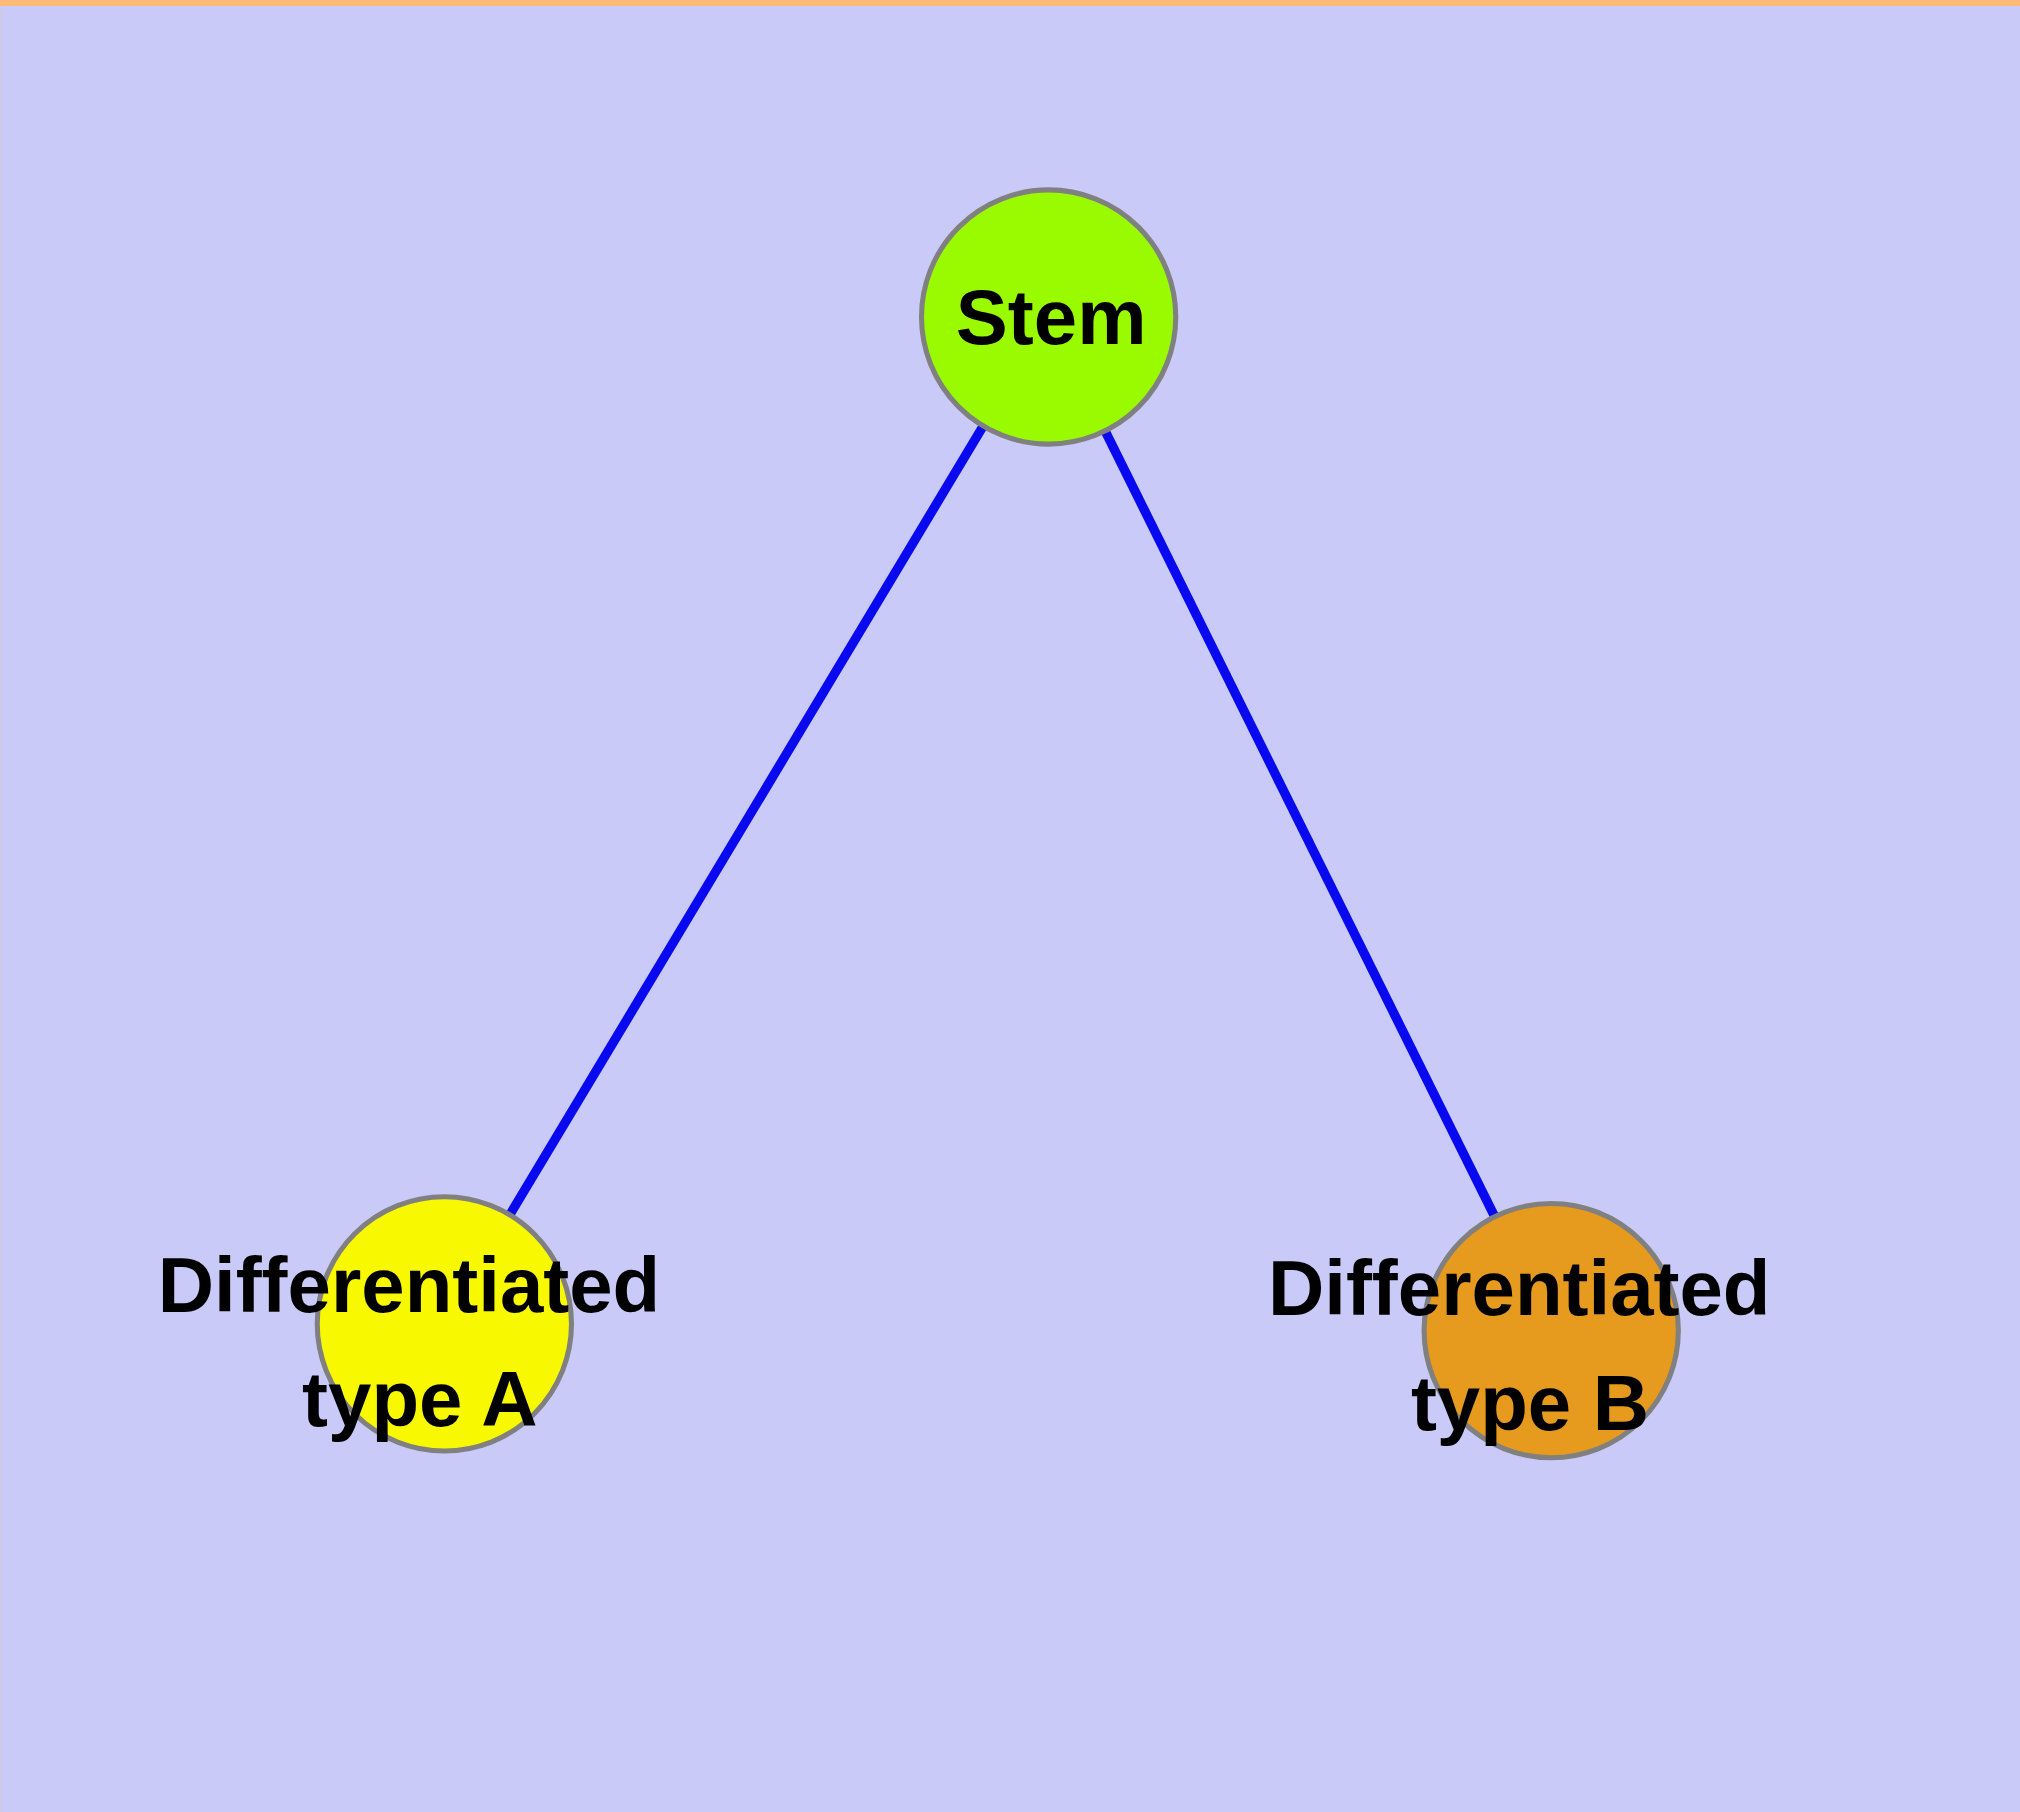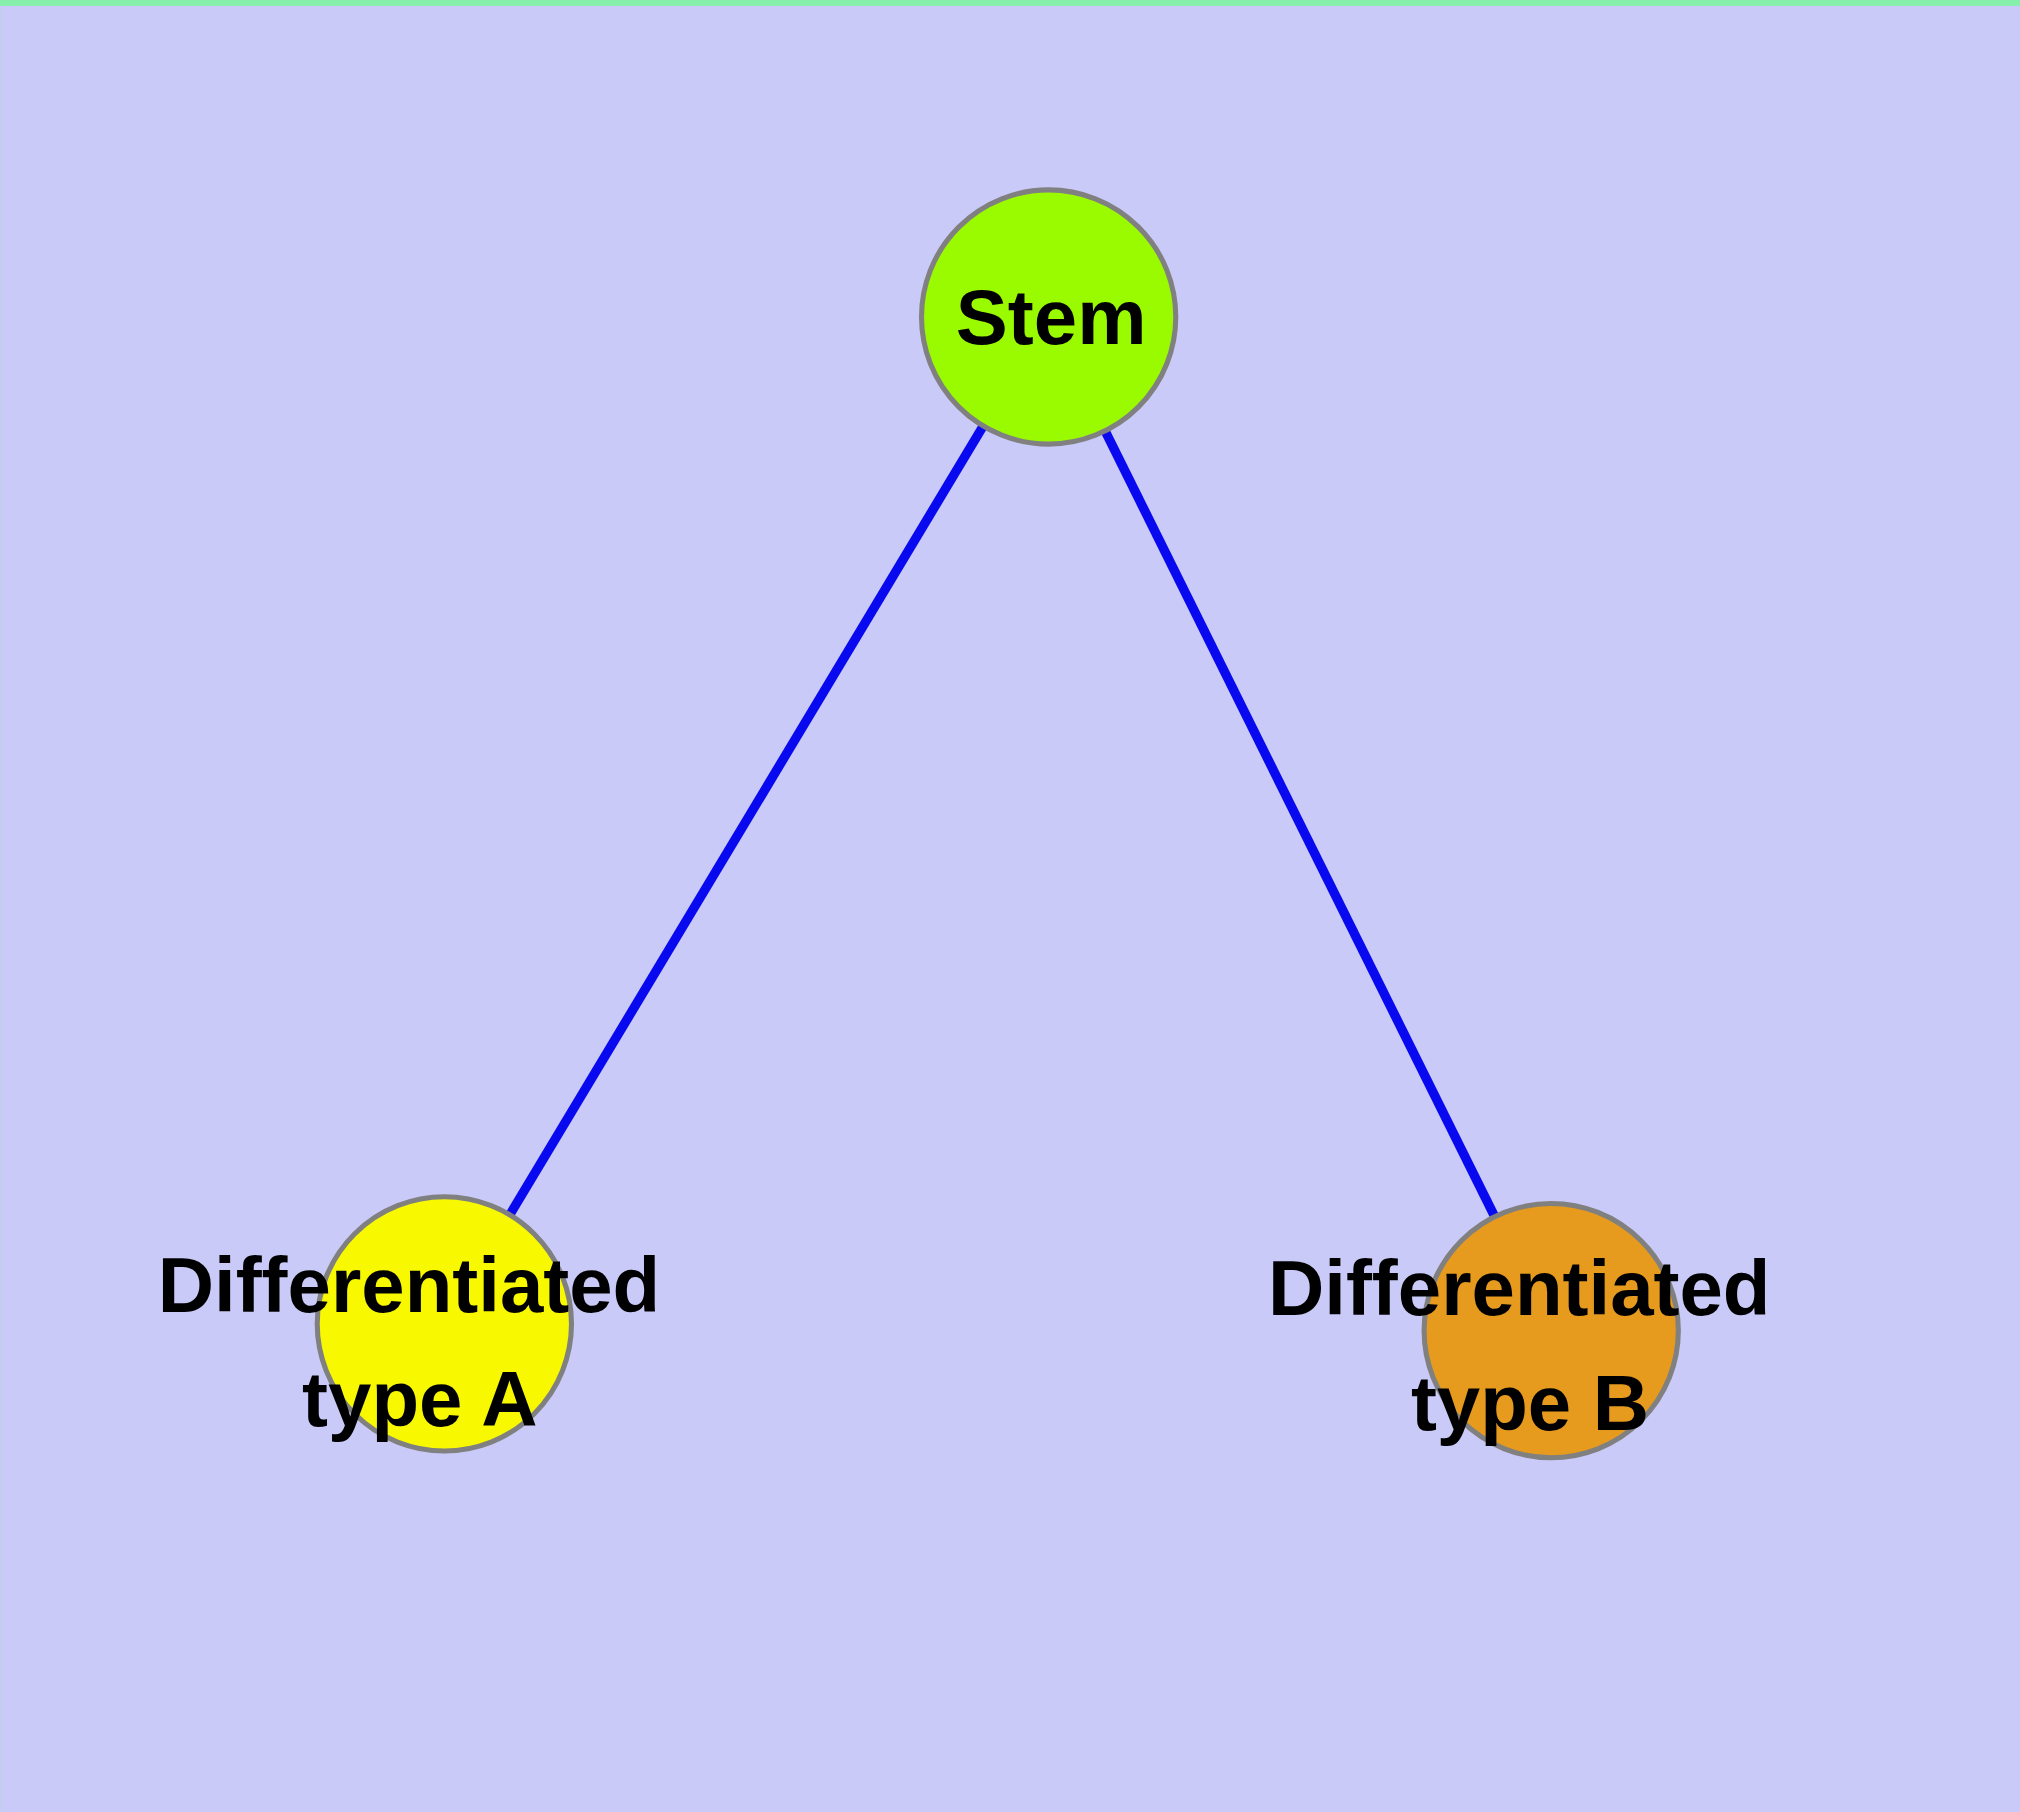--- a/index.html
+++ b/index.html
@@ -4,21 +4,21 @@
 <style>
   html, body {
     margin: 0;
     padding: 0;
     background: #ffffff;
   }
   .canvas {
     position: relative;
     width: 2021px;
     height: 1812px;
-    background: #86efac;
+    background: #fdba74;
     overflow: hidden;
     font-family: "Liberation Sans", sans-serif;
   }
   .canvas svg {
     position: absolute;
     left: 0;
     top: 0;
     display: block;
   }
   .node-label {

